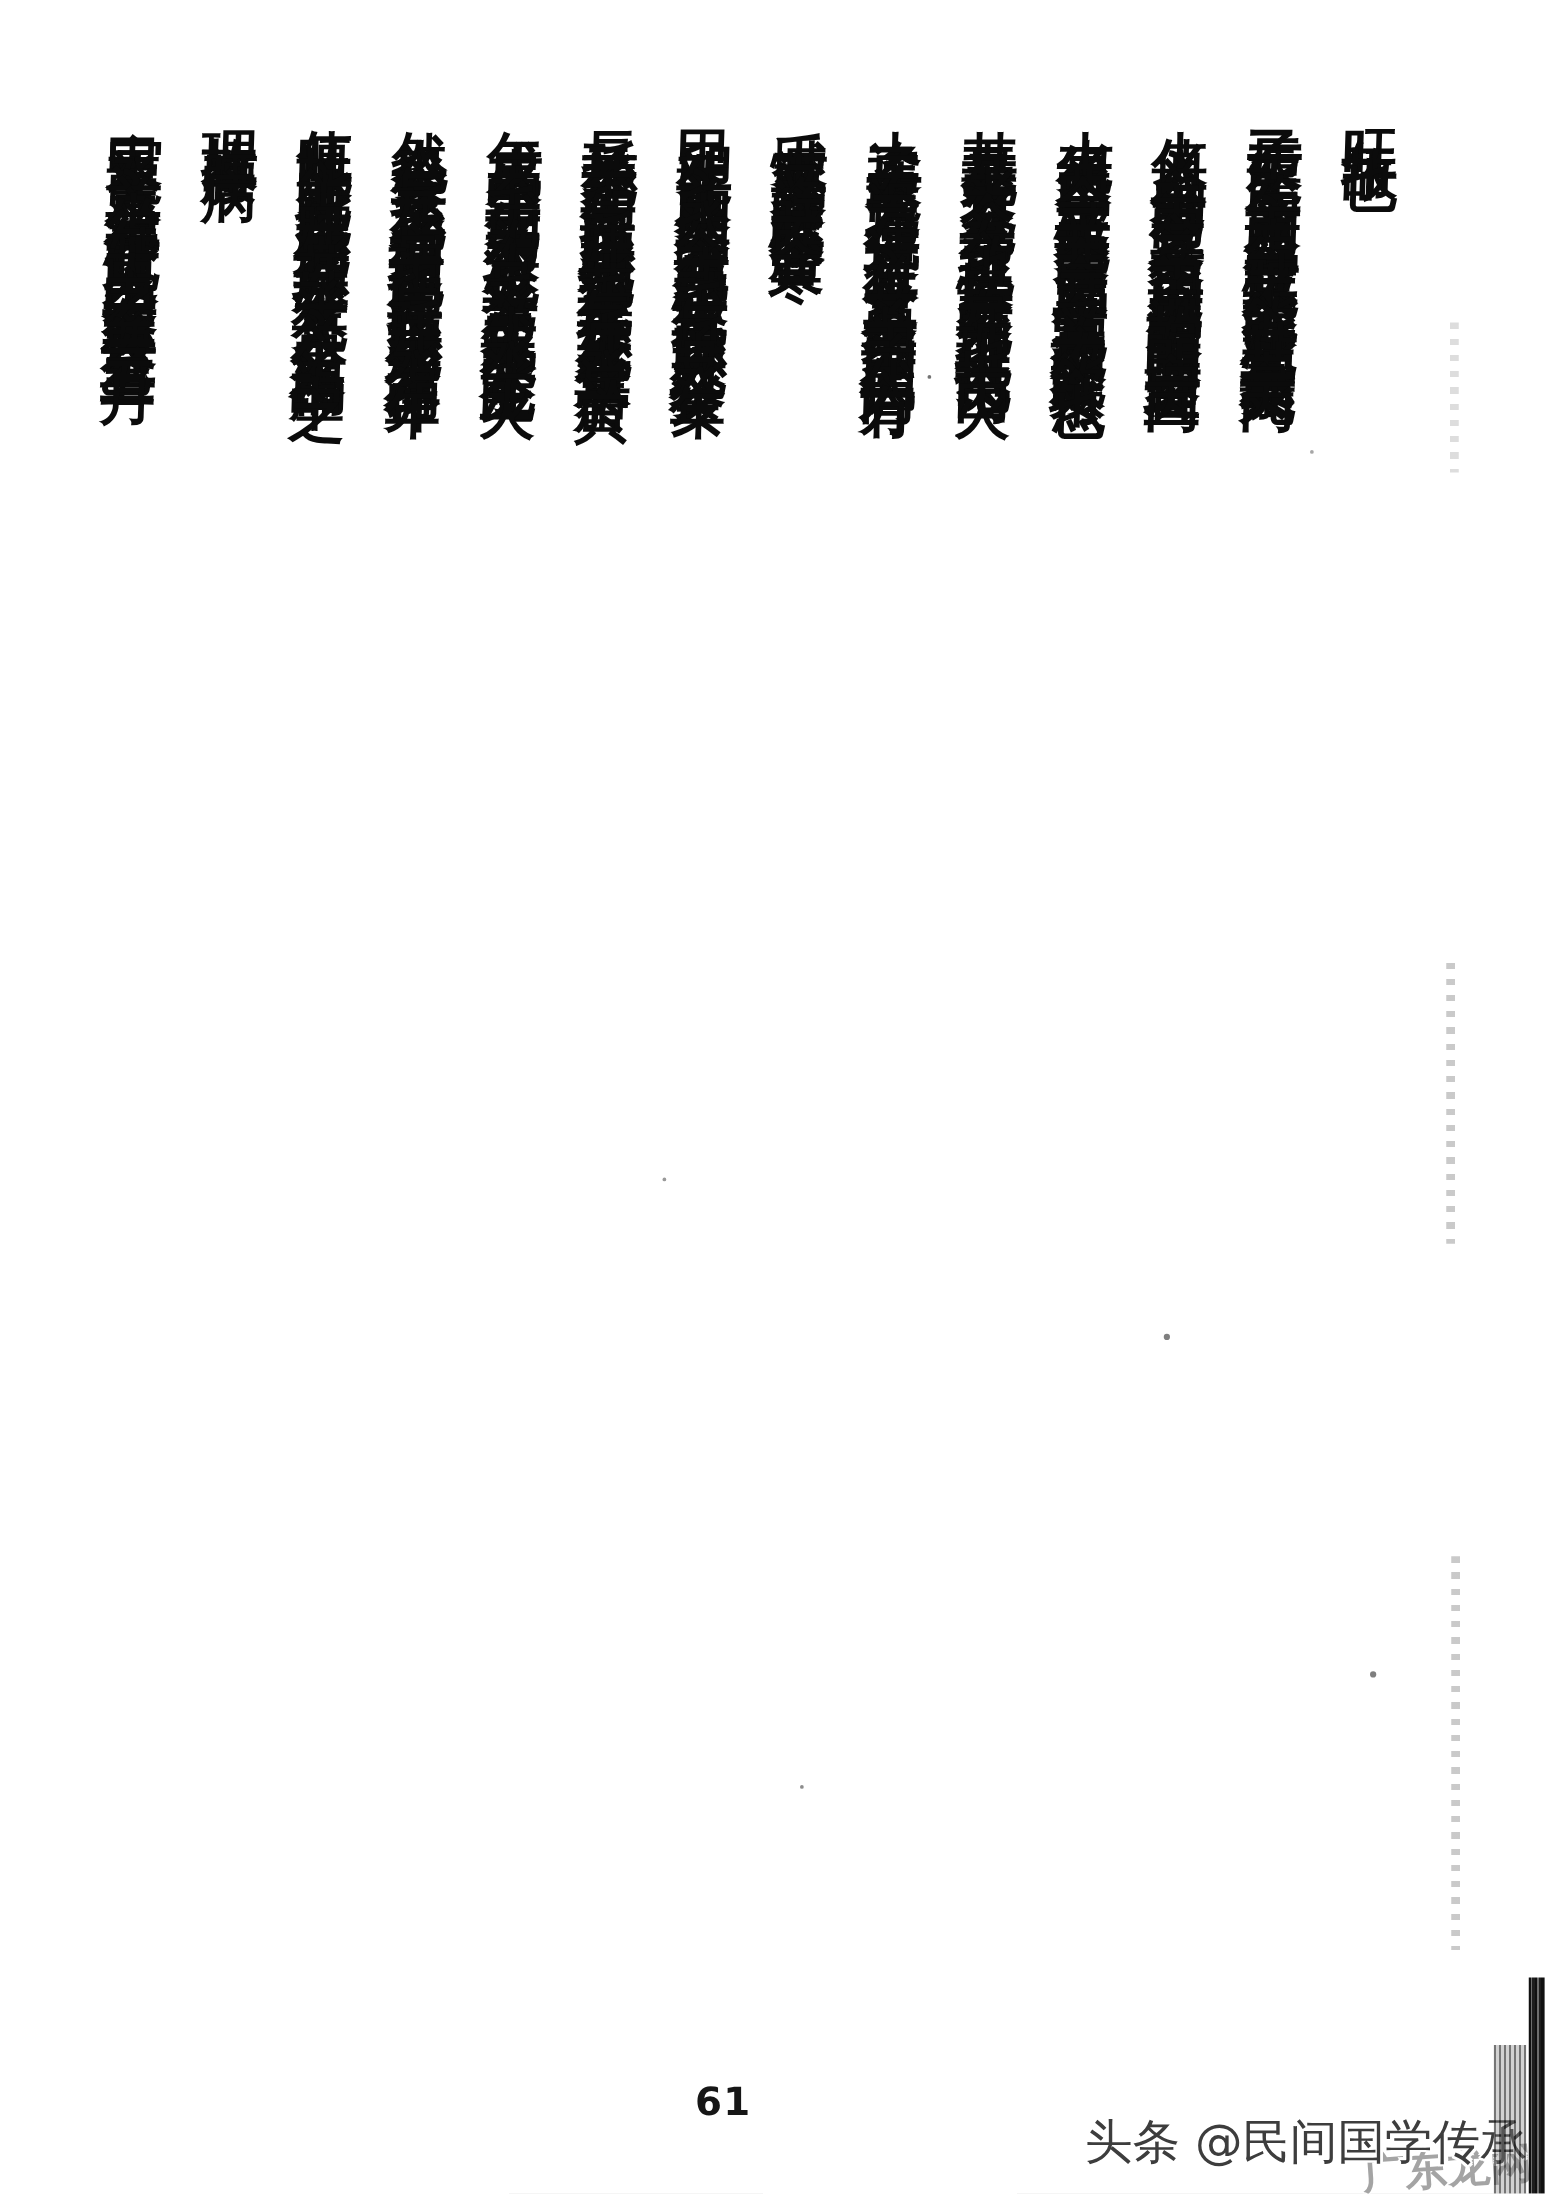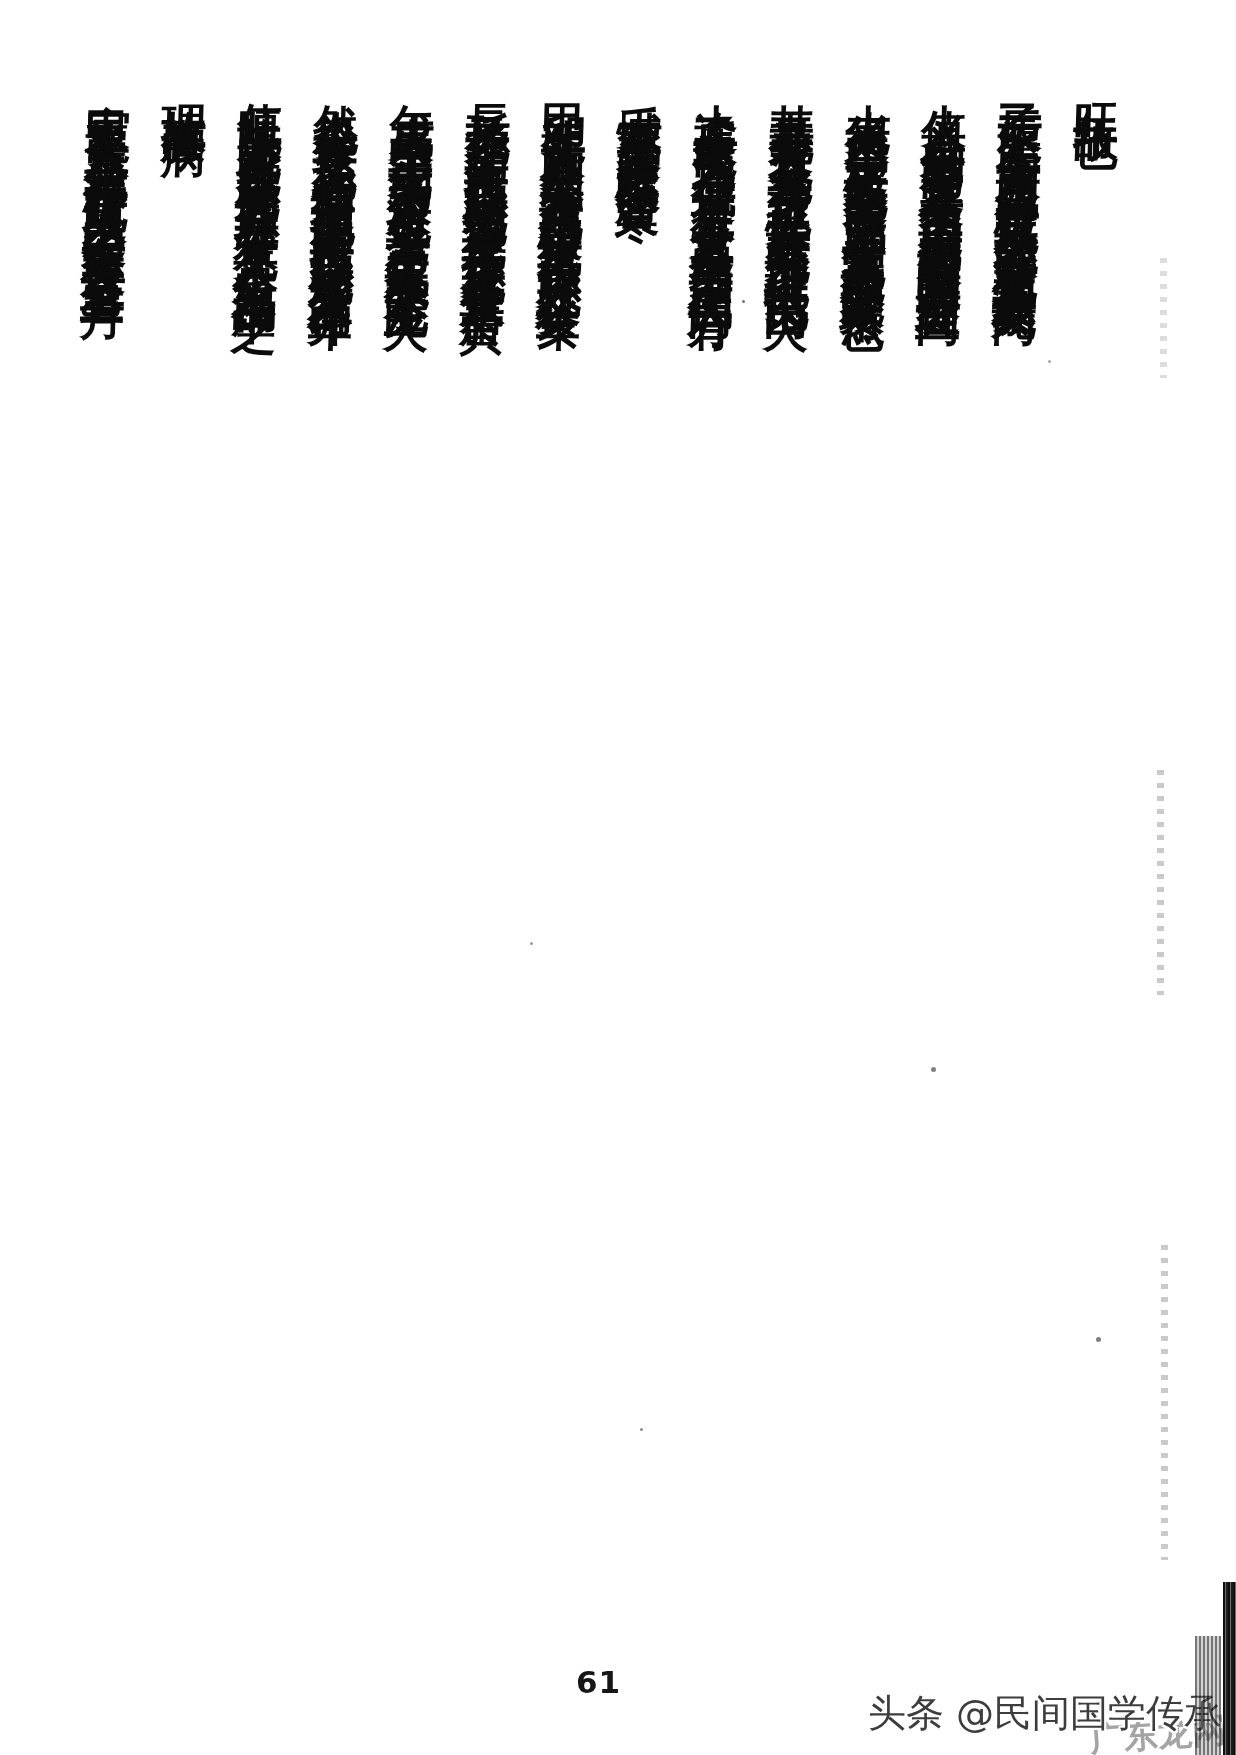--- a/index.html
+++ b/index.html
@@ -29,21 +29,21 @@
     letter-spacing: 7px;
     line-height: 76px;
     transform: skewX(-1.8deg);
     transform-origin: top right;
   }
   .col {
     height: 1600px;
   }
   .page-number {
     position: absolute;
-    left: 576px;
+    left: 556px;
     top: 1664px;
     font-family: "DejaVu Sans", "Liberation Sans", sans-serif;
     font-weight: bold;
     font-size: 31px;
     color: #161616;
     letter-spacing: 1px;
   }
   .watermark {
     position: absolute;
     right: 8px;

